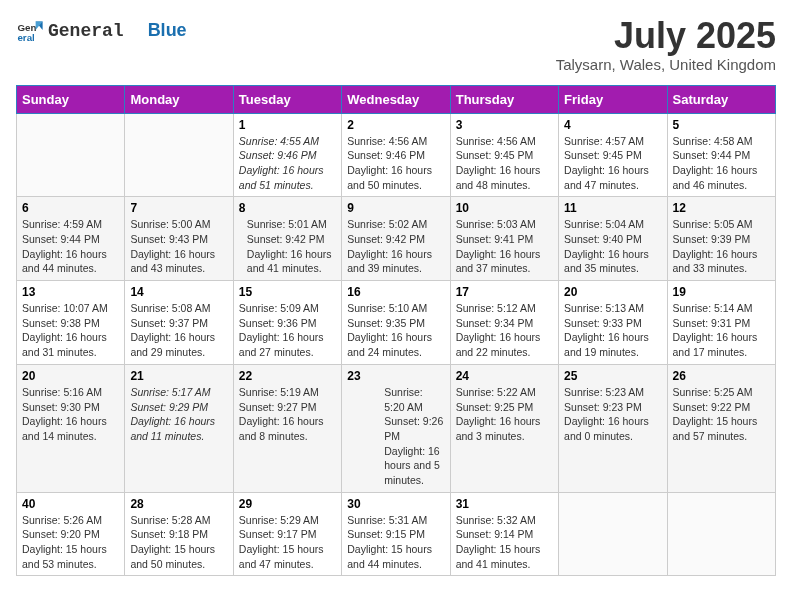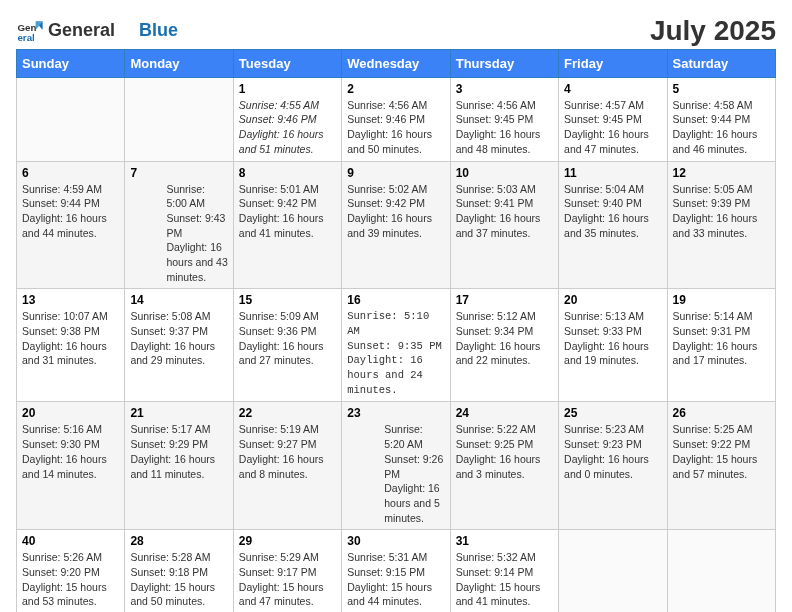--- a/index.html
+++ b/index.html
@@ -7,62 +7,63 @@
       font-family: Arial, sans-serif;
       background: #fff;
       width: 792px;
       min-height: 612px;
       padding: 16px;
     }
     .header {
       display: flex;
       justify-content: space-between;
       align-items: flex-start;
-      margin-bottom: 2px;
+      margin-bottom: 12px;
     }
     .logo {
       display: flex;
       align-items: center;
       gap: 4px;
     }
     .logo-text-general {
       font-size: 18px;
       font-weight: bold;
       color: #333;
+      font-family: Liberation Mono, monospace;
     }
     .logo-text-blue {
       font-size: 18px;
       font-weight: bold;
       color: #1a6faf;
       padding-left: 24px;
     }
     .logo-icon {
       width: 28px;
       height: 28px;
     }
     .title-block {
       text-align: right;
     }
     .month-title {
-      font-size: 28px;
+      font-size: 36px;
       font-weight: bold;
       color: #333;
       line-height: 1.1;
     }
     .location-title {
       font-size: 15px;
       color: #555;
     }
     table {
       width: 100%;
       border-collapse: collapse;
       font-size: 11px;
     }
     thead tr th {
-      background-color: #3b82f6;
+      background-color: #a21caf;
       color: #fff;
       text-align: left;
       padding: 6px 5px;
       font-size: 13px;
       font-weight: bold;
       border: 1px solid #2d7fc1;
     }
     tbody tr td {
       border: 1px solid #ccc;
       vertical-align: top;
@@ -102,20 +103,21 @@
       <text x="2" y="36" font-size="14" font-weight="bold" fill="#1a6faf">eral</text>
       <polygon points="28,8 38,8 38,20" fill="#1a6faf"></polygon>
       <polygon points="28,8 38,8 28,20" fill="#4a9fd4"></polygon>
     </svg>
     <div>
       <span class="logo-text-general">General</span><span class="logo-text-blue">Blue</span>
     </div>
   </div>
   <div class="title-block">
     <div class="month-title">July 2025</div>
+    <div class="location-title">Talysarn, Wales, United Kingdom</div>
   </div>
 </div>
 
 <table>
   <thead>
     <tr id="header-row">
     <th>Sunday</th>
         <th>Monday</th>
         <th>Tuesday</th>
         <th>Wednesday</th>
@@ -161,27 +163,27 @@
       </tr>
       <tr>
         <td>
           <span class="day-number">6</span>
           <div class="day-info" style="white-space: pre-line;">Sunrise: 4:59 AM
 Sunset: 9:44 PM
 Daylight: 16 hours and 44 minutes.</div>
         </td>
         <td>
           <span class="day-number">7</span>
-          <div class="day-info" style="white-space: pre-line; margin-left: 36px;">Sunrise: 5:00 AM
+          <div class="day-info" style="white-space: pre-line;">Sunrise: 5:00 AM
 Sunset: 9:43 PM
 Daylight: 16 hours and 43 minutes.</div>
         </td>
         <td>
           <span class="day-number">8</span>
-          <div class="day-info" style="white-space: pre-line;">Sunrise: 5:01 AM
+          <div class="day-info" style="white-space: pre-line; margin-left: 8px;">Sunrise: 5:01 AM
 Sunset: 9:42 PM
 Daylight: 16 hours and 41 minutes.</div>
         </td>
         <td>
           <span class="day-number">9</span>
           <div class="day-info" style="white-space: pre-line;">Sunrise: 5:02 AM
 Sunset: 9:42 PM
 Daylight: 16 hours and 39 minutes.</div>
         </td>
         <td>
@@ -217,21 +219,21 @@
 Daylight: 16 hours and 29 minutes.</div>
         </td>
         <td>
           <span class="day-number">15</span>
           <div class="day-info" style="white-space: pre-line;">Sunrise: 5:09 AM
 Sunset: 9:36 PM
 Daylight: 16 hours and 27 minutes.</div>
         </td>
         <td>
           <span class="day-number">16</span>
-          <div class="day-info" style="white-space: pre-line; font-family: Liberation Mono, monospace;">Sunrise: 5:10 AM
+          <div class="day-info" style="white-space: pre-line;">Sunrise: 5:10 AM
 Sunset: 9:35 PM
 Daylight: 16 hours and 24 minutes.</div>
         </td>
         <td>
           <span class="day-number">17</span>
           <div class="day-info" style="white-space: pre-line;">Sunrise: 5:12 AM
 Sunset: 9:34 PM
 Daylight: 16 hours and 22 minutes.</div>
         </td>
         <td>
@@ -249,21 +251,21 @@
       </tr>
       <tr>
         <td>
           <span class="day-number">20</span>
           <div class="day-info" style="white-space: pre-line;">Sunrise: 5:16 AM
 Sunset: 9:30 PM
 Daylight: 16 hours and 14 minutes.</div>
         </td>
         <td>
           <span class="day-number">21</span>
-          <div class="day-info" style="white-space: pre-line;">Sunrise: 5:17 AM
+          <div class="day-info" style="white-space: pre-line; font-style: italic;">Sunrise: 5:17 AM
 Sunset: 9:29 PM
 Daylight: 16 hours and 11 minutes.</div>
         </td>
         <td>
           <span class="day-number">22</span>
           <div class="day-info" style="white-space: pre-line;">Sunrise: 5:19 AM
 Sunset: 9:27 PM
 Daylight: 16 hours and 8 minutes.</div>
         </td>
         <td>

